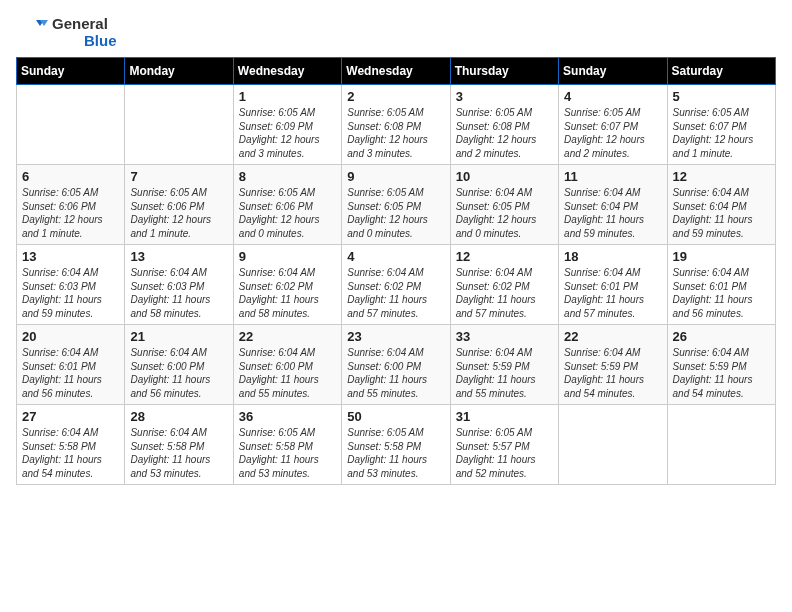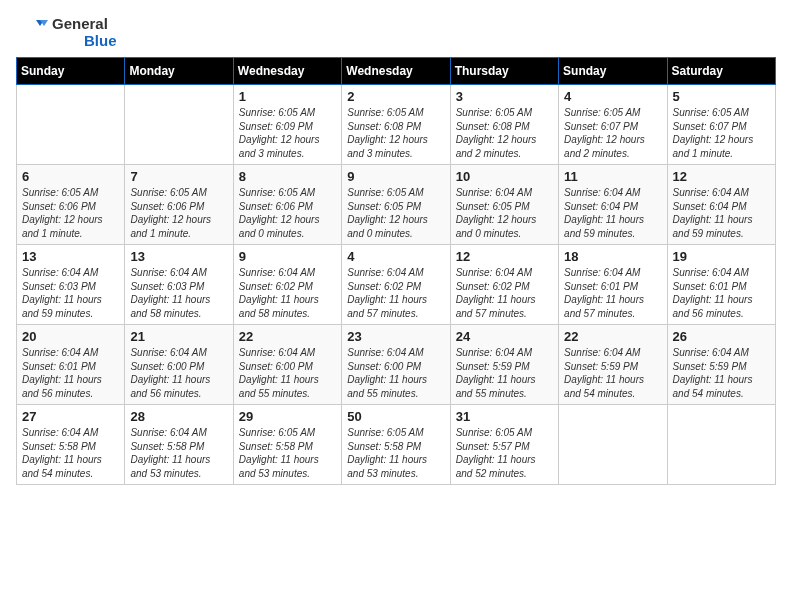--- a/index.html
+++ b/index.html
@@ -278,21 +278,21 @@
 and 55 minutes.</div>
         </td>
         <td>
           <div class="day-num">23</div>
           <div class="day-info" style="white-space: pre-line;">Sunrise: 6:04 AM
 Sunset: 6:00 PM
 Daylight: 11 hours
 and 55 minutes.</div>
         </td>
         <td>
-          <div class="day-num">24</div>
+          <div class="day-num">33</div>
           <div class="day-info" style="white-space: pre-line;">Sunrise: 6:04 AM
 Sunset: 5:59 PM
 Daylight: 11 hours
 and 55 minutes.</div>
         </td>
         <td>
           <div class="day-num">22</div>
           <div class="day-info" style="white-space: pre-line;">Sunrise: 6:04 AM
 Sunset: 5:59 PM
 Daylight: 11 hours
@@ -315,21 +315,21 @@
 and 54 minutes.</div>
         </td>
         <td>
           <div class="day-num">28</div>
           <div class="day-info" style="white-space: pre-line;">Sunrise: 6:04 AM
 Sunset: 5:58 PM
 Daylight: 11 hours
 and 53 minutes.</div>
         </td>
         <td>
-          <div class="day-num">29</div>
+          <div class="day-num">36</div>
           <div class="day-info" style="white-space: pre-line;">Sunrise: 6:05 AM
 Sunset: 5:58 PM
 Daylight: 11 hours
 and 53 minutes.</div>
         </td>
         <td>
           <div class="day-num">50</div>
           <div class="day-info" style="white-space: pre-line;">Sunrise: 6:05 AM
 Sunset: 5:58 PM
 Daylight: 11 hours

